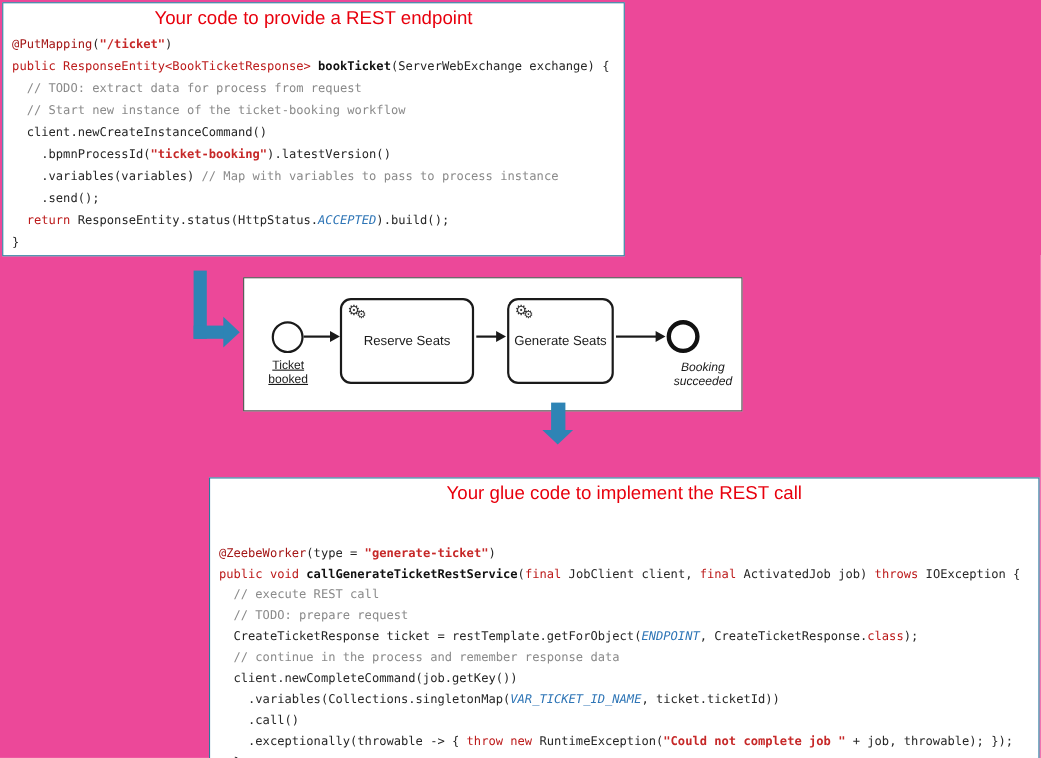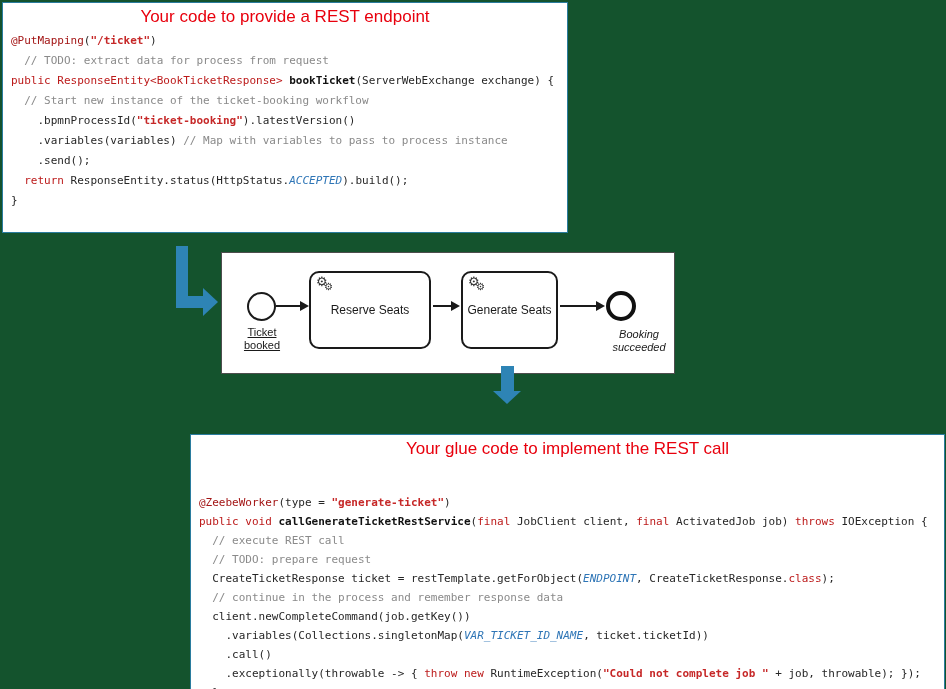--- a/index.html
+++ b/index.html
@@ -1,18 +1,18 @@
 <!DOCTYPE html>
 <html style="--box-border: #2a7c9e; --title-red: #e8000d; --arrow-blue: #2e84b5; --tok-ann: #a31515; --tok-kw: #bc1a1a; --tok-str: #c62828; --tok-cmt: #8a8a8a; --tok-const: #2e75b6; --tok-pln: #262626; --tok-fn: #111111;"><head>
 <meta charset="utf-8">
 <style>
   * { box-sizing: border-box; margin: 0; padding: 0; }
   body { background: #ffffff; }
   .canvas {
-    position: relative; width: 946px; height: 689px; background: #14532d;
+    position: relative; width: 946px; height: 689px; background: #ec4899;
     font-family: "Liberation Sans", sans-serif; overflow: hidden;
   }
   .panel { position: absolute; border: 1px solid var(--box-border, #2a7c9e); background: #fff; }
   .panel-title { color: var(--title-red, #e8000d); text-align: center; font-size: 17px; padding-top: 4px; }
   .code { font-family: "DejaVu Sans Mono", "Liberation Mono", monospace; font-size: 11px; padding: 0 8px; }
   .code-line { white-space: pre; }
   .panel-top { left: 2px; top: 2px; width: 566px; height: 231px; }
   .panel-top .code { margin-top: 4px; }
   .panel-top .code-line { line-height: 20px; }
   .panel-bottom { left: 190px; top: 398px; width: 755px; height: 289px; margin-top: 36px; }
@@ -61,23 +61,24 @@
 </style>
 </head>
 <body>
 
 <div class="canvas">
 
   <section class="panel panel-top">
     <div class="panel-title">Your code to provide a REST endpoint</div>
     <div class="code">
         <div class="code-line"><span class="tok-ann">@PutMapping</span><span class="tok-pln">(</span><span class="tok-str">"/ticket"</span><span class="tok-pln">)</span></div>
+        <div class="code-line"><span class="tok-kw">public ResponseEntity&lt;BookTicketResponse&gt; </span><span class="tok-fn">bookTicket</span><span class="tok-pln">(ServerWebExchange exchange) {</span></div>
         <div class="code-line"><span class="tok-cmt">  // TODO: extract data for process from request</span></div>
-        <div class="code-line"><span class="tok-kw">public ResponseEntity&lt;BookTicketResponse&gt; </span><span class="tok-fn">bookTicket</span><span class="tok-pln">(ServerWebExchange exchange) {</span></div>
         <div class="code-line"><span class="tok-cmt">  // Start new instance of the ticket-booking workflow</span></div>
+        <div class="code-line"><span class="tok-pln">  client.newCreateInstanceCommand()</span></div>
         <div class="code-line"><span class="tok-pln">    .bpmnProcessId(</span><span class="tok-str">"ticket-booking"</span><span class="tok-pln">).latestVersion()</span></div>
         <div class="code-line"><span class="tok-pln">    .variables(variables) </span><span class="tok-cmt">// Map with variables to pass to process instance</span></div>
         <div class="code-line"><span class="tok-pln">    .send();</span></div>
         <div class="code-line"><span class="tok-pln">  </span><span class="tok-kw">return </span><span class="tok-pln">ResponseEntity.status(HttpStatus.</span><span class="tok-const">ACCEPTED</span><span class="tok-pln">).build();</span></div>
         <div class="code-line"><span class="tok-pln">}</span></div>
       </div>
   </section>
 
   <div>
     <div class="arrow-elbow-v"></div>

